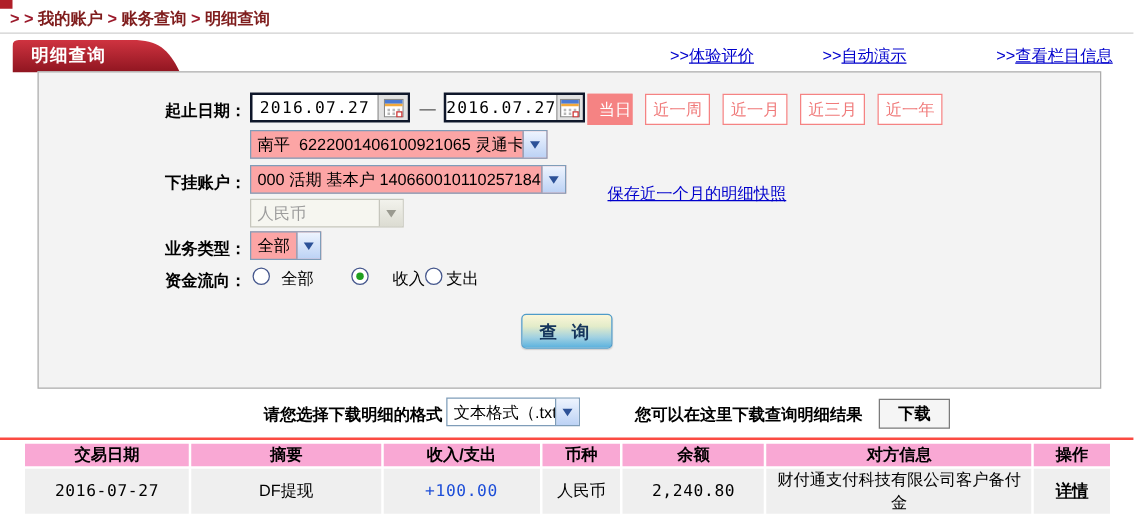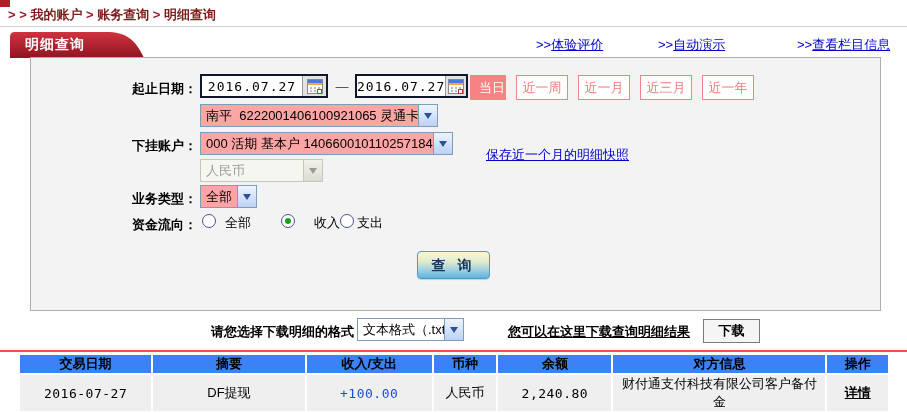--- a/index.html
+++ b/index.html
@@ -66,21 +66,21 @@
 
   
   .dlabel { font-weight:bold; }
   .dlbtn { left:703px; top:319px; width:57px; height:24px; background:#f5f5f5; border:1px solid #7b7b7b;
            text-align:center; line-height:22px; font-weight:bold; cursor:pointer; }
 
   .redline { left:0; top:350px; width:907px; height:2px; background:#fb4a42; }
 
   
   .rtable { left:18px; top:353px; width:872px; border-collapse:separate; border-spacing:2px; table-layout:fixed; }
-  .rtable th { background:#3b82f6; font-weight:bold; font-size:13px; height:18px; padding:0 2px; text-align:center; }
+  .rtable th { background:#f9a8d4; font-weight:bold; font-size:13px; height:18px; padding:0 2px; text-align:center; }
   .rtable td { background:#efefef; font-size:13px; height:15px; padding:0 2px; text-align:center; }
   .num { font-family:"DejaVu Sans Mono", monospace; font-size:12px; letter-spacing:0.5px; }
   .amount { color:#1d4ed8; }
   .rtable a { color:#000000; text-decoration:underline; cursor:pointer;font-weight:bold; }
 
   .bluelink { color:#0000cc; text-decoration:underline; cursor:pointer; }
 </style>
 </head>
 <body>
 
@@ -200,21 +200,21 @@
 
   <div class="abs querybtn">查 询</div>
 
   <span class="abs dlabel" style="left:154px; top:323px; width:200px; text-align:right;">请您选择下载明细的格式</span>
   <div class="abs sel" style="left:357px; top:318px; width:107px; background:#fff;">
     <span class="selval">文本格式（.txt）</span>
     <span class="selarw">
         <i></i>
       </span>
   </div>
-  <span class="abs dlabel" style="left:508px; top:323px;text-decoration:underline;">您可以在这里下载查询明细结果</span>
+  <span class="abs dlabel" style="left:508px; top:323px;">您可以在这里下载查询明细结果</span>
   <div class="abs dlbtn">下载</div>
 
   <div class="abs redline"></div>
 
   <table class="abs rtable">
     <colgroup>
       <col style="width:130px">
         <col style="width:150px">
         <col style="width:124px">
         <col style="width:62px">

